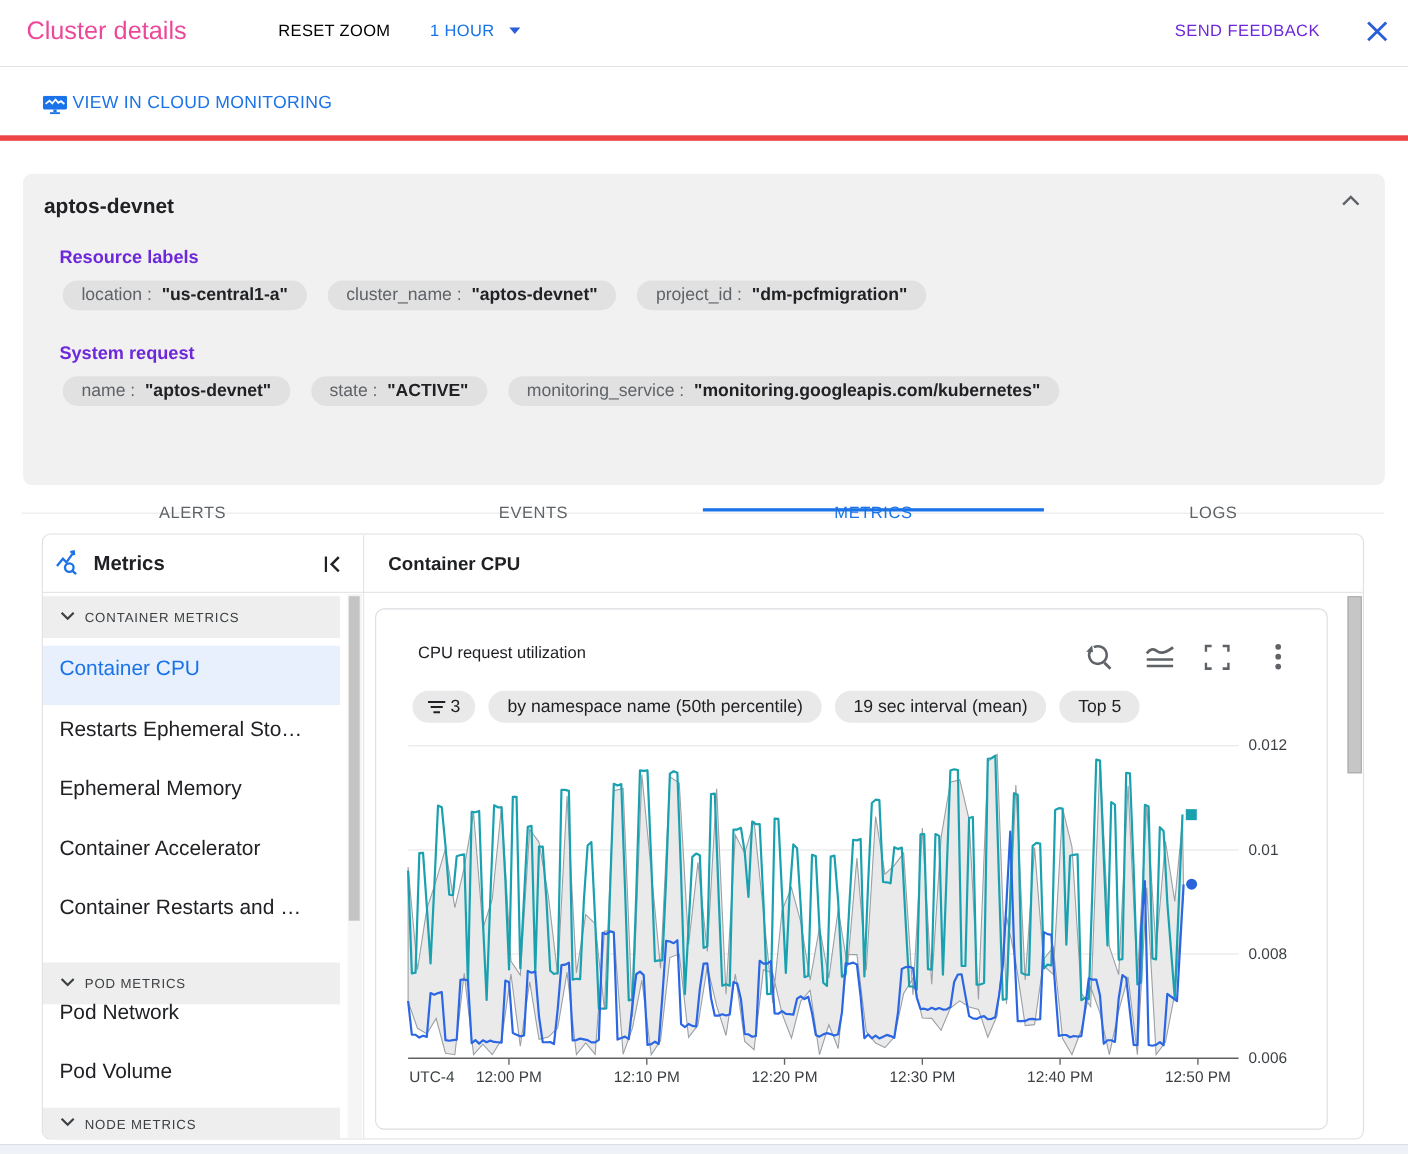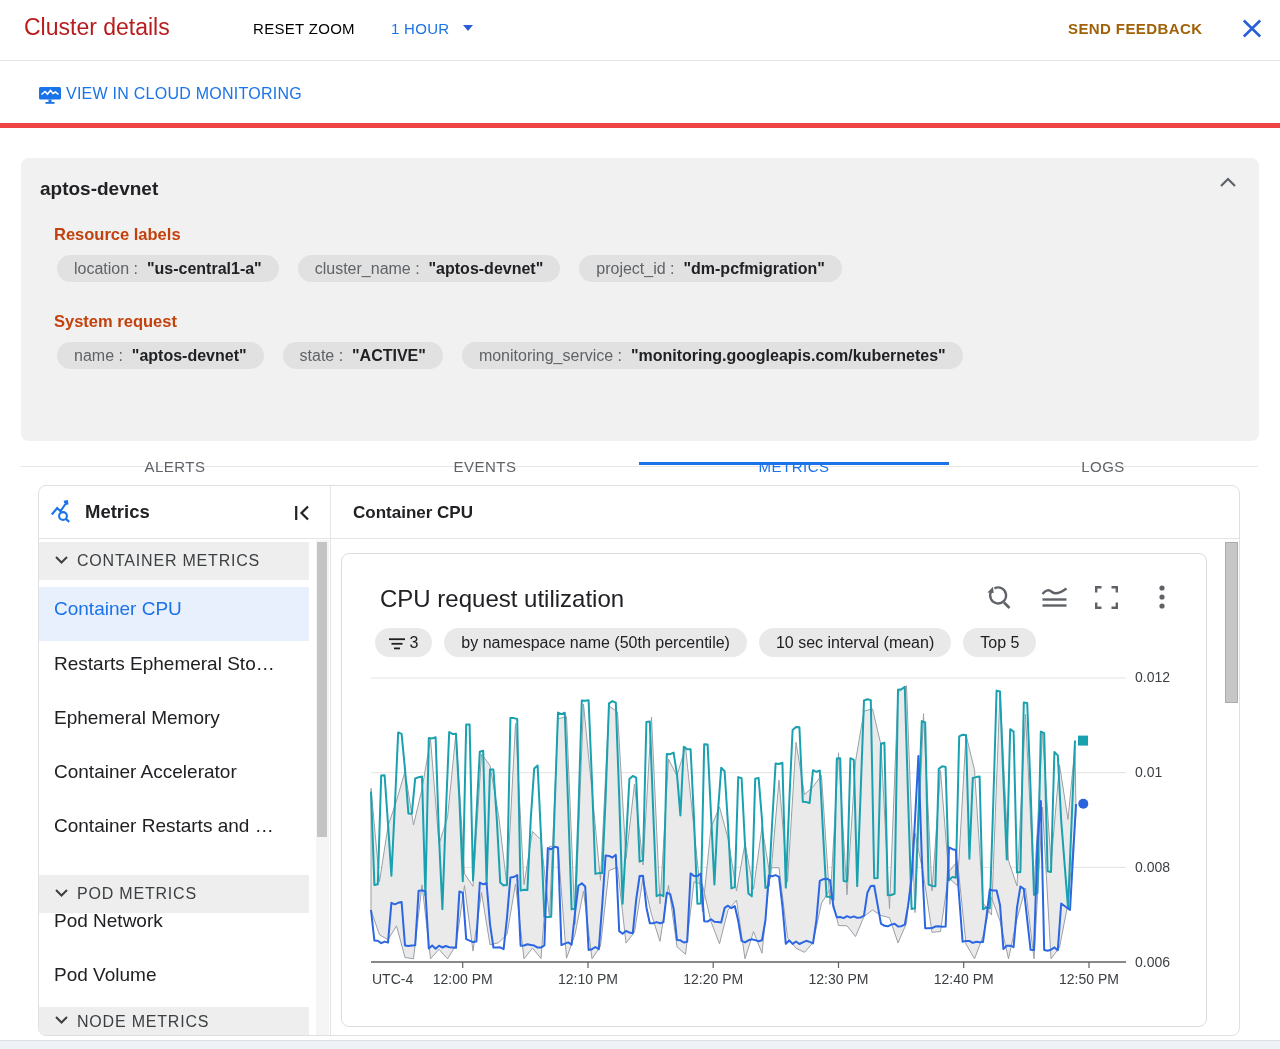--- a/index.html
+++ b/index.html
@@ -1,57 +1,57 @@
 <!DOCTYPE html>
 <html><head>
 <meta charset="utf-8">
 <style>
 * { margin:0; padding:0; box-sizing:border-box; }
 html,body { width:1280px; height:1049px; background:#fff; font-family:"Liberation Sans", sans-serif; overflow:hidden; }
 .abs { position:absolute; }
 
 .hdr { position:absolute; left:0; top:0; width:1280px; height:61px; border-bottom:1px solid #e3e3e3; background:#fff; }
-.hdr h1 { position:absolute; left:24px; top:14px; font-size:23px; font-weight:400; color:#b91c1c; letter-spacing:0; }
+.hdr h1 { position:absolute; left:24px; top:14px; font-size:23px; font-weight:400; color:#ec4899; letter-spacing:0; }
 .resetzoom { position:absolute; left:253px; top:20px; font-size:15px; font-weight:500; color:#000000; letter-spacing:.3px; }
 .onehour { position:absolute; left:391px; top:20px; font-size:15px; font-weight:500; color:#1a73e8; letter-spacing:.3px; }
 .caret { position:absolute; left:463px; top:25px; width:0; height:0; border-left:5.5px solid transparent; border-right:5.5px solid transparent; border-top:6.5px solid #2a5ed8; }
-.sendfb { position:absolute; left:1068px; top:20px; font-size:15px; font-weight:700; color:#a16207; letter-spacing:.4px; }
+.sendfb { position:absolute; left:1068px; top:20px; font-size:15px; font-weight:400; color:#6d28d9; letter-spacing:.4px; }
 
 .bar2 { position:absolute; left:0; top:61px; width:1280px; height:67px; border-bottom:5px solid #ef4444; background:#fff; }
 .viewlink { position:absolute; left:66px; top:24px; font-size:16px; font-weight:500; color:#1a73e8; letter-spacing:.25px; }
 
 .panel { position:absolute; left:21px; top:158px; width:1238px; height:283px; background:#f1f1f1; border-radius:8px; }
 .panel .pt { position:absolute; left:19px; top:20px; font-size:19px; font-weight:700; color:#202124; }
-.lblh { position:absolute; left:33px; font-size:16.5px; font-weight:700; color:#c2410c; }
+.lblh { position:absolute; left:33px; font-size:16.5px; font-weight:700; color:#6d28d9; }
 .chiprow { position:absolute; left:36px; display:flex; }
 .chip { height:27px; line-height:28px; background:#e1e1e1; border-radius:14px; padding:0 17px; margin-right:19px; font-size:16px; color:#5f6368; white-space:nowrap; }
 .chip b { color:#202124; font-weight:700; }
 
 .tabs { position:absolute; left:20px; top:420px; width:1238px; height:47px; border-bottom:1px solid #e8e8e8; }
 .tab { position:absolute; top:14px; width:310px; text-align:center; font-size:15px; font-weight:500; letter-spacing:.5px; color:#5f6368;margin-top:24px; }
 .tabsel { color:#1a73e8; }
 .tabline { position:absolute; left:619px; top:42px; width:310px; height:3px; background:#1a73e8; }
 
 .mainp { position:absolute; left:38px; top:485px; width:1202px; height:551px; border:1px solid #e0e0e0; border-radius:8px; background:#fff; overflow:hidden; }
 .mhdr { position:absolute; left:0; top:0; width:292px; height:53px; }
 .mhdr .t { position:absolute; left:46px; top:15px; font-size:18.5px; font-weight:700; color:#202124; }
 .vdiv { position:absolute; left:291px; top:0; width:1px; height:551px; background:#e4e4e4; }
 .hdiv { position:absolute; left:0; top:52px; width:1202px; height:1px; background:#e4e4e4; }
 .sect { position:absolute; left:0; width:270px; background:#eeeeee; }
-.sect .txt { position:absolute; left:38px; top:50%; transform:translateY(-50%); font-size:16px; font-weight:500; letter-spacing:.8px; color:#3c4043; }
+.sect .txt { position:absolute; left:38px; top:50%; transform:translateY(-50%); font-size:12px; font-weight:500; letter-spacing:.8px; color:#3c4043; }
 .item { position:absolute; left:15px; font-size:19px; color:#202124; }
 .selitem { position:absolute; left:0; top:101px; width:270px; height:54px; background:#e8f0fe; }
 .selitem span { position:absolute; left:15px; top:11px; font-size:19px; color:#1a73e8; }
 
 .sbtrack { position:absolute; left:277px; top:54px; width:13px; height:495px; background:#f5f5f5; }
 .sbthumb { position:absolute; left:278px; top:56px; width:10px; height:295px; background:#c4c4c4; }
 
 .rhdr { position:absolute; left:314px; top:17px; font-size:17px; font-weight:700; color:#202124; }
 .card { position:absolute; left:302px; top:67px; width:866px; height:474px; border:1px solid #dadce0; border-radius:8px; background:#fff; }
-.ctitle { position:absolute; left:38px; top:31px; font-size:24px; font-weight:400; color:#202124; }
+.ctitle { position:absolute; left:38px; top:31px; font-size:15px; font-weight:400; color:#202124; }
 .cchips { position:absolute; left:33px; top:74px; display:flex; }
 .cchip { height:29px; line-height:30px; background:#e9e9e9; border-radius:15px; padding:0 17px; margin-right:12px; font-size:16px; color:#202124; white-space:nowrap; }
 .rthumb { position:absolute; left:1186px; top:56px; width:13px; height:161px; background:#c6c6c6; border:1px solid #ababab; }
 .botstrip { position:absolute; left:0; top:1040px; width:1280px; height:9px; background:#eef1f5; border-top:1px solid #dadfe5; }
 svg.icon { display:block; }
 </style>
 </head>
 <body>
 <div class="hdr">
   <h1>Cluster details</h1>
@@ -172,21 +172,21 @@
     </svg>
     <div class="cchips">
       <div class="cchip" style="padding:0 14px"><svg style="vertical-align:-2px" width="16" height="12" viewBox="0 0 16 12">
             <g stroke="#202124" stroke-width="1.8">
               <line x1="0" y1="1.2" x2="16" y2="1.2"></line>
               <line x1="2.5" y1="5.8" x2="13.5" y2="5.8"></line>
               <line x1="5" y1="10.4" x2="11" y2="10.4"></line>
             </g>
           </svg>&nbsp;3</div>
       <div class="cchip">by namespace name (50th percentile)</div>
-      <div class="cchip">10 sec interval (mean)</div>
+      <div class="cchip">19 sec interval (mean)</div>
       <div class="cchip">Top 5</div>
     </div>
   </div>
   <div class="rthumb"></div>
 </div>
 <svg width="866" height="474" viewBox="341 552 866 474" style="position:absolute;left:341px;top:552px">
 <line x1="371" y1="678" x2="1126" y2="678" stroke="#e3e3e3" stroke-width="1"></line>
 <line x1="371" y1="772.7" x2="1126" y2="772.7" stroke="#e3e3e3" stroke-width="1"></line>
 <line x1="371" y1="867.3" x2="1126" y2="867.3" stroke="#e3e3e3" stroke-width="1"></line>
 <path d="M371.0 788.3 L379.5 881.6 L388.0 826.2 L396.5 800.6 L405.0 771.4 L413.5 825.1 L422.0 789.0 L430.5 739.2 L439.0 844.1 L447.5 817.5 L456.0 732.6 L464.5 873.6 L473.0 886.4 L481.5 754.1 L490.0 765.5 L498.5 814.5 L507.0 886.4 L515.5 723.6 L524.0 884.5 L532.5 831.5 L541.0 839.7 L549.5 918.0 L558.0 718.8 L566.5 716.7 L575.0 924.3 L583.5 704.1 L592.0 791.7 L600.5 880.3 L609.0 706.1 L617.5 711.9 L626.0 858.5 L634.5 784.0 L643.0 865.0 L651.5 717.0 L660.0 903.8 L668.5 759.2 L677.0 775.8 L685.5 746.7 L694.0 829.1 L702.5 911.8 L711.0 827.5 L719.5 806.9 L728.0 838.3 L736.5 891.0 L745.0 843.3 L753.5 889.2 L762.0 826.9 L770.5 878.8 L779.0 780.1 L787.5 882.1 L796.0 742.3 L804.5 794.7 L813.0 786.7 L821.5 775.5 L830.0 904.4 L838.5 752.8 L847.0 894.7 L855.5 761.5 L864.0 711.1 L872.5 708.8 L881.0 745.0 L889.5 908.6 L898.0 692.4 L906.5 685.8 L915.0 912.6 L923.5 713.6 L932.0 890.8 L940.5 770.5 L949.0 878.1 L957.5 885.8 L966.0 734.9 L974.5 769.8 L983.0 903.0 L991.5 915.1 L1000.0 691.5 L1008.5 860.6 L1017.0 886.0 L1025.5 714.2 L1034.0 890.0 L1042.5 731.9 L1051.0 863.9 L1059.5 764.8 L1068.0 819.5 L1075.0 746.2 L1076.0 813.4 L1068.0 903.4 L1059.5 947.4 L1051.0 958.8 L1042.5 807.1 L1034.0 958.8 L1025.5 888.1 L1017.0 918.9 L1008.5 958.8 L1000.0 921.0 L991.5 897.3 L983.0 936.4 L974.5 958.8 L966.0 944.1 L957.5 861.0 L949.0 871.7 L940.5 931.5 L932.0 932.3 L923.5 874.8 L915.0 833.0 L906.5 923.2 L898.0 942.9 L889.5 917.7 L881.0 915.5 L872.5 909.9 L864.0 916.5 L855.5 936.6 L847.0 925.8 L838.5 925.5 L830.0 889.5 L821.5 903.2 L813.0 942.8 L804.5 952.3 L796.0 948.2 L787.5 937.7 L779.0 867.7 L770.5 867.8 L762.0 953.2 L753.5 931.6 L745.0 958.8 L736.5 900.2 L728.0 910.1 L719.5 943.8 L711.0 921.7 L702.5 884.8 L694.0 881.7 L685.5 954.3 L677.0 946.8 L668.5 885.5 L660.0 941.4 L651.5 914.5 L643.0 878.5 L634.5 932.0 L626.0 943.1 L617.5 867.2 L609.0 870.5 L600.5 946.2 L592.0 958.8 L583.5 891.1 L575.0 934.5 L566.5 958.3 L558.0 846.7 L549.5 846.4 L541.0 958.5 L532.5 948.1 L524.0 958.8 L515.5 883.9 L507.0 934.5 L498.5 942.8 L490.0 944.8 L481.5 892.5 L473.0 951.1 L464.5 885.6 L456.0 945.1 L447.5 958.8 L439.0 949.3 L430.5 958.8 L422.0 884.9 L413.5 958.8 L405.0 957.5 L396.5 925.9 L388.0 939.7 L379.5 934.8 L371.0 910.4 Z" fill="#e8e8e8" fill-opacity="0.92" stroke="#9aa0a6" stroke-width="1"></path>

